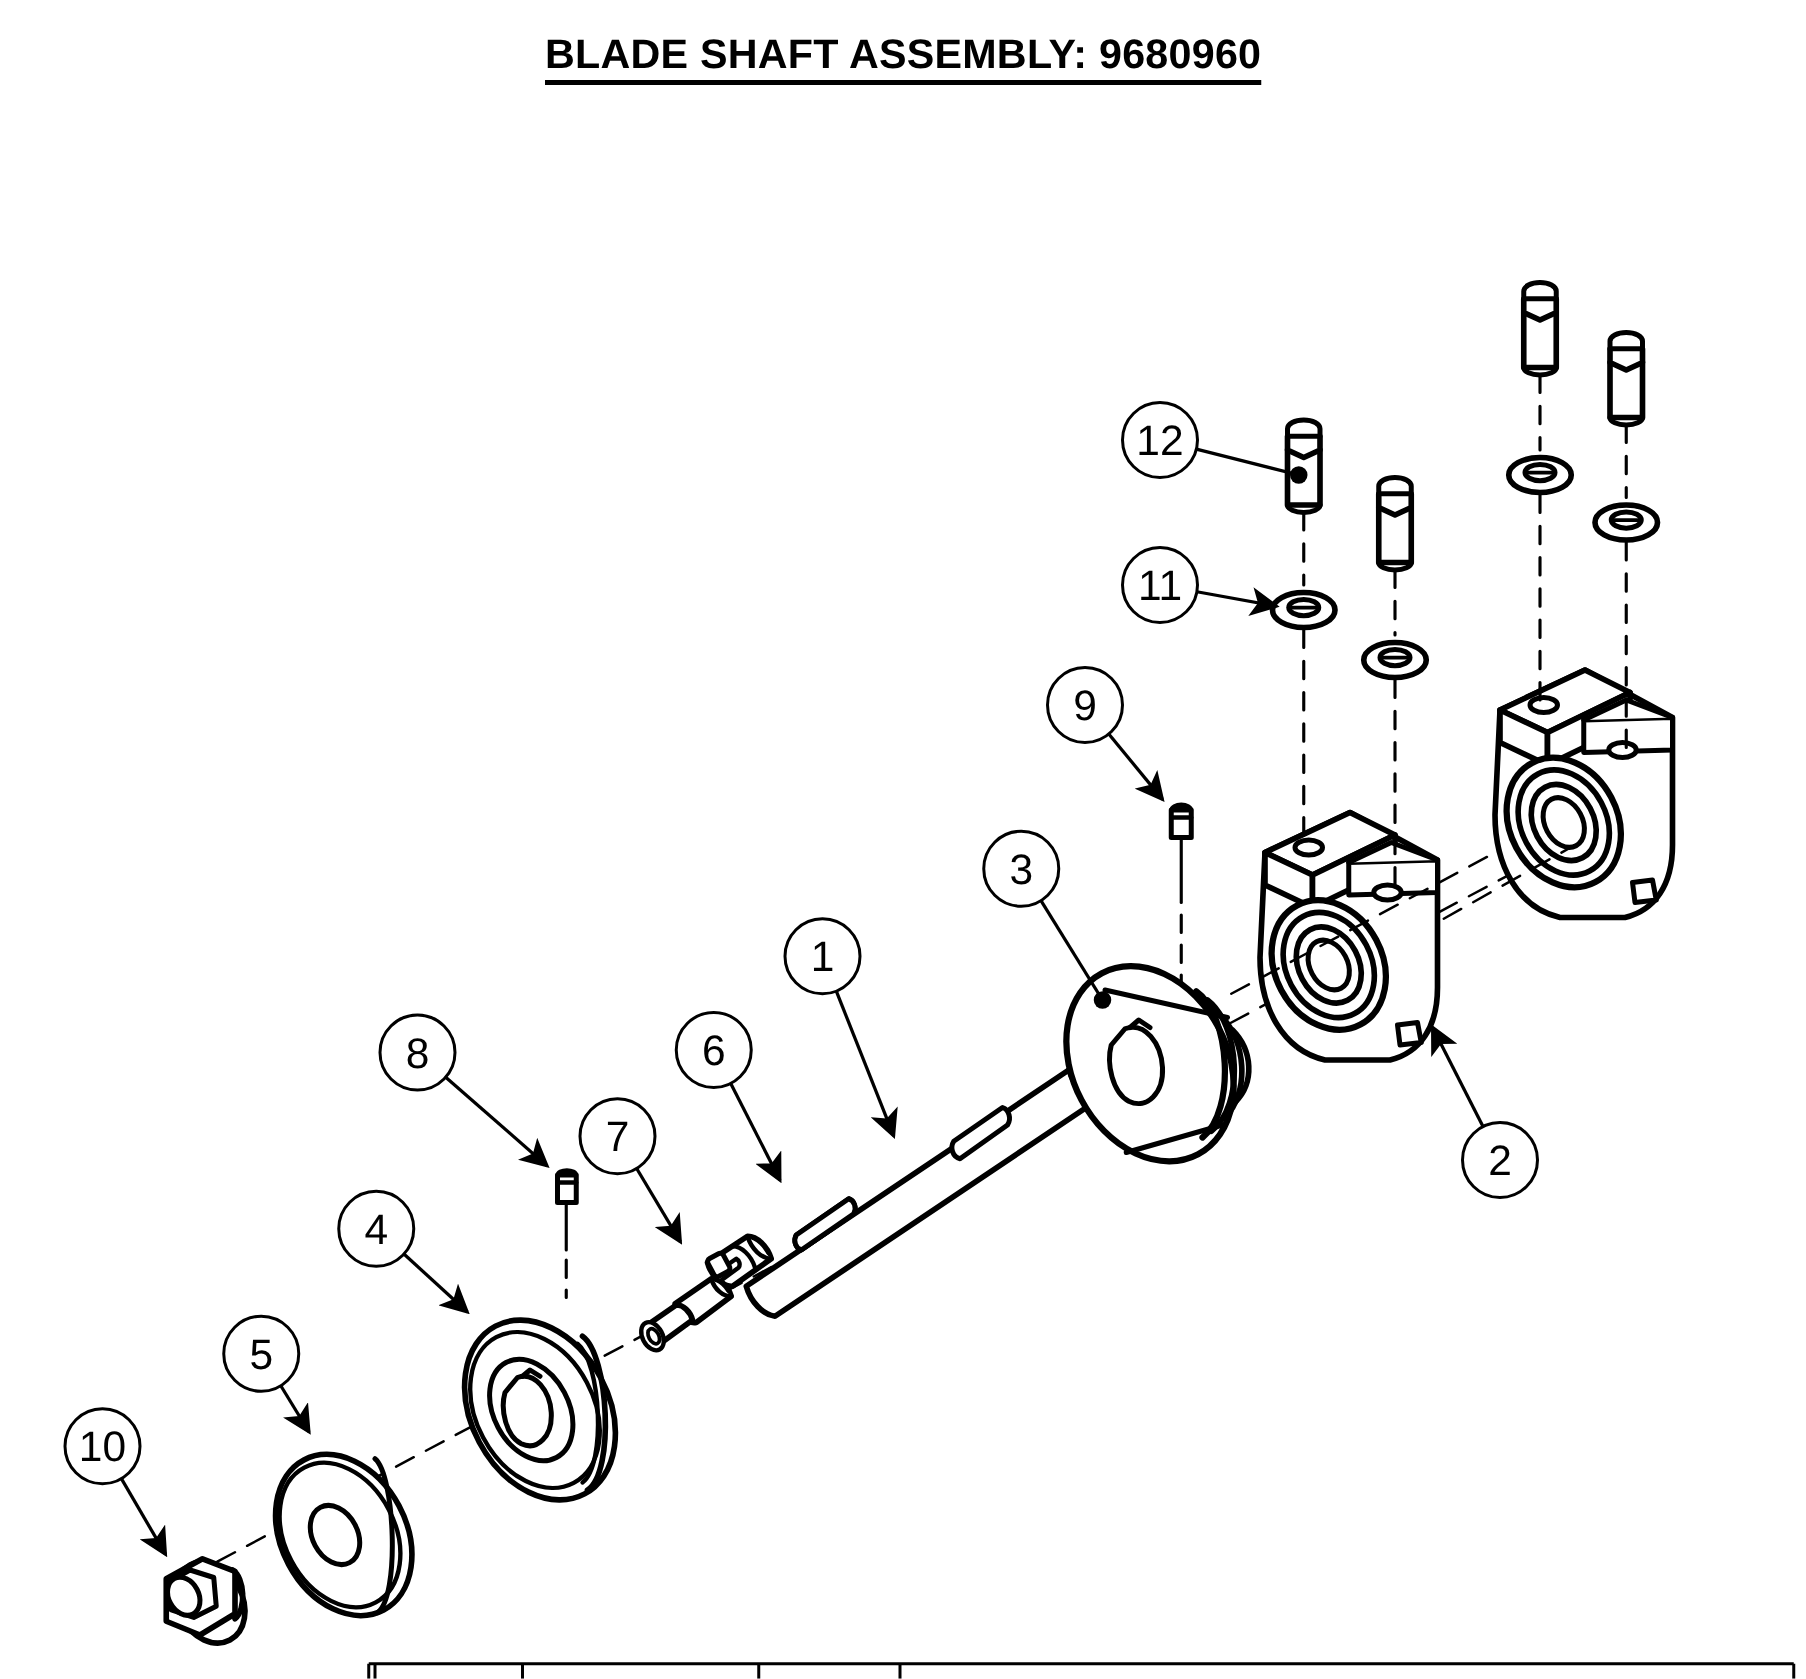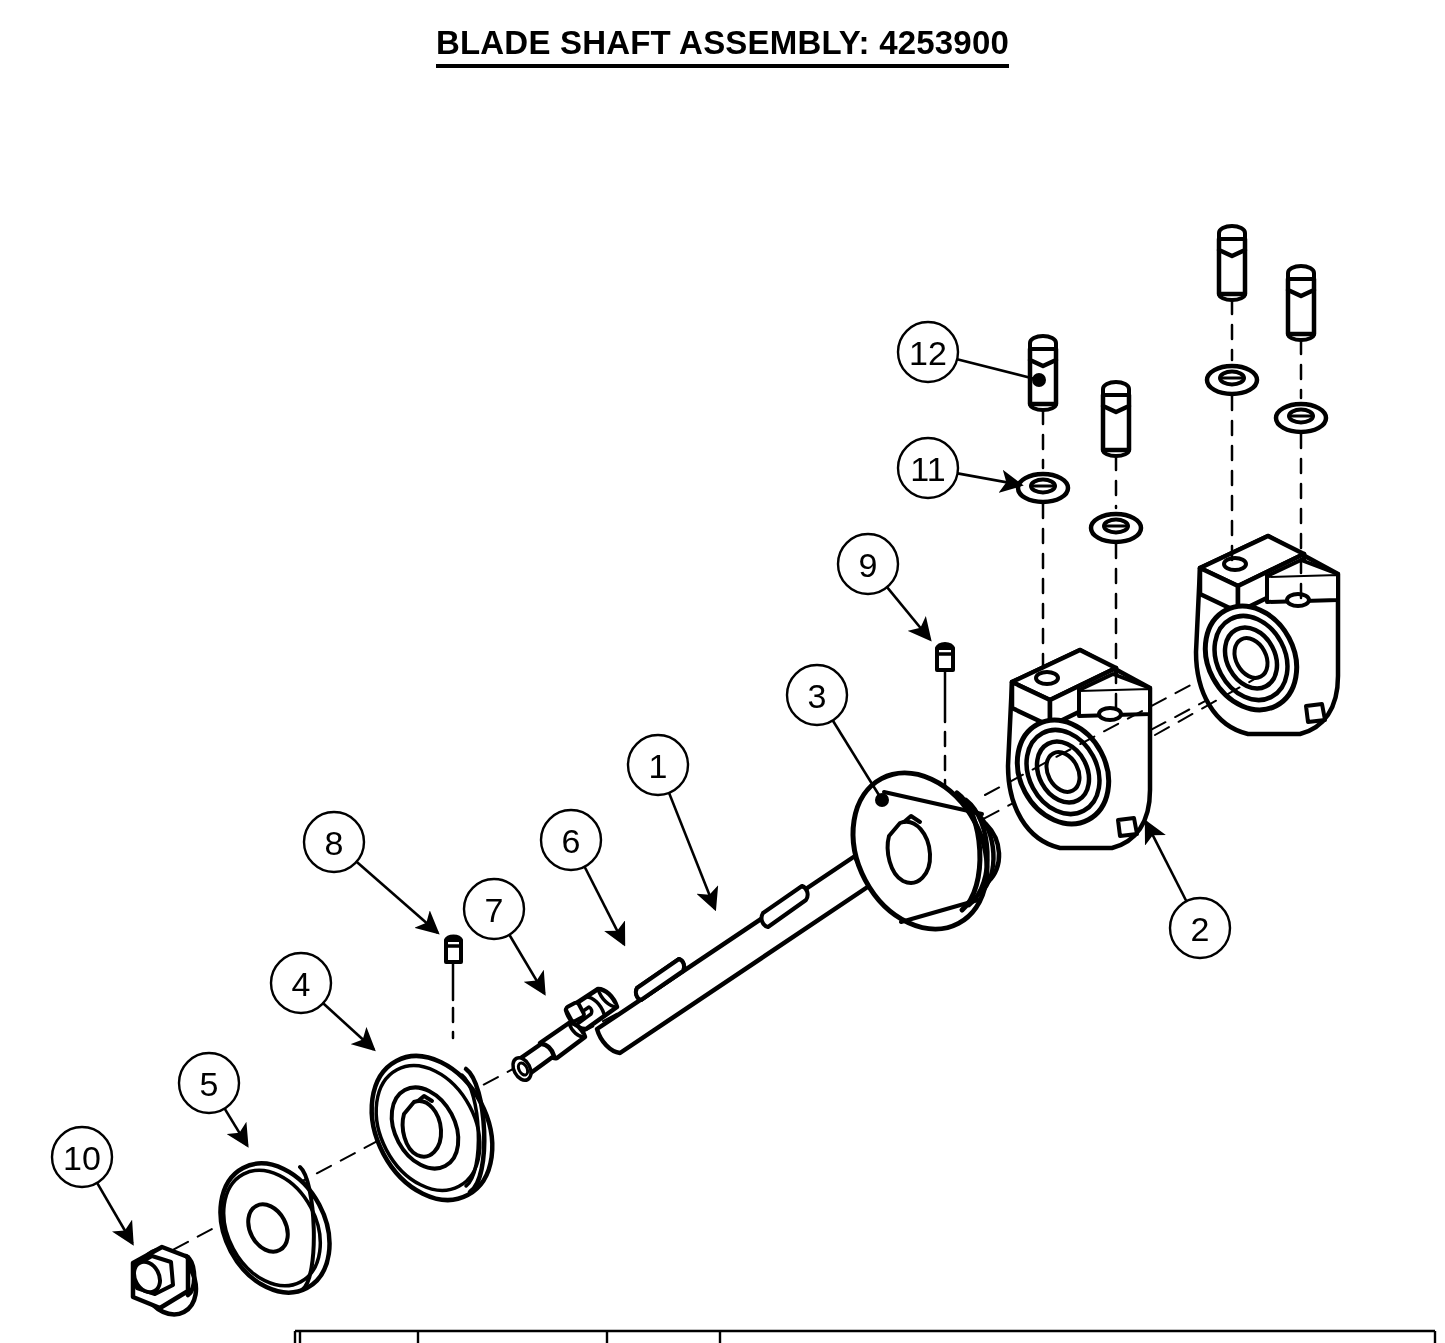--- a/index.html
+++ b/index.html
@@ -22,21 +22,21 @@
     font-family:"Liberation Sans", sans-serif;
     font-size:34px;fill:#000;text-anchor:middle;dominant-baseline:central;
   }
 </style>
 </head>
 <body>
 
 <div id="page">
 
   <div id="title">
-    <span>BLADE SHAFT ASSEMBLY: 4253900</span>
+    <span>BLADE SHAFT ASSEMBLY: 9680960</span>
   </div>
 
   <svg class="layer" viewBox="0 0 1445 1343">
     <defs>
       <marker id="arrowhead" markerWidth="9" markerHeight="9" refX="8" refY="4.5" orient="auto" markerUnits="strokeWidth">
         <path d="M0,0 L9,4.5 L0,9 L2.2,4.5 Z" fill="#000"></path>
       </marker>
     </defs>
 
     <g fill="none" stroke="#000" stroke-linecap="round" stroke-linejoin="round">

